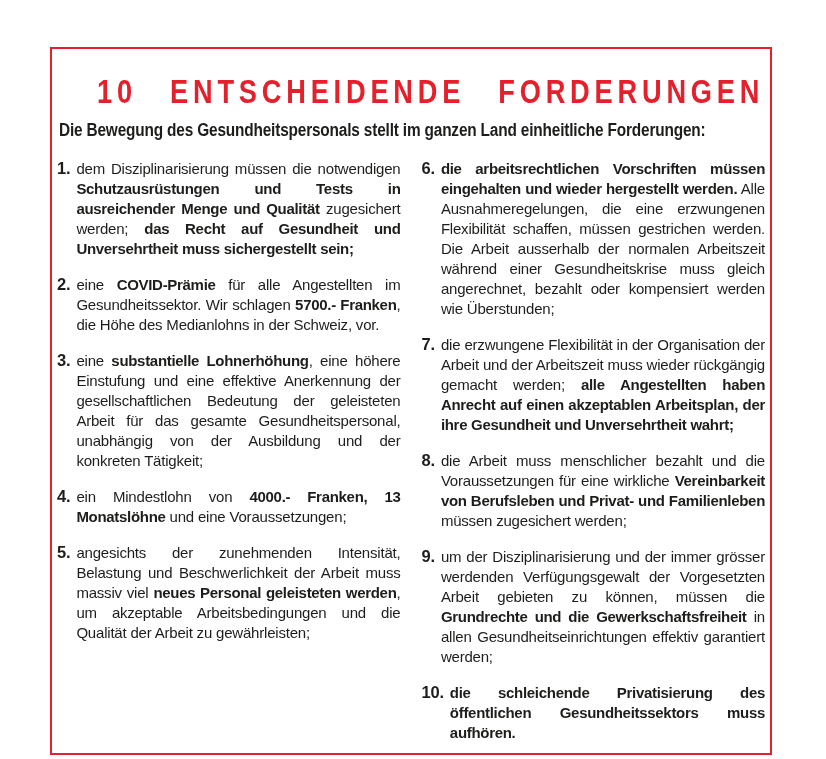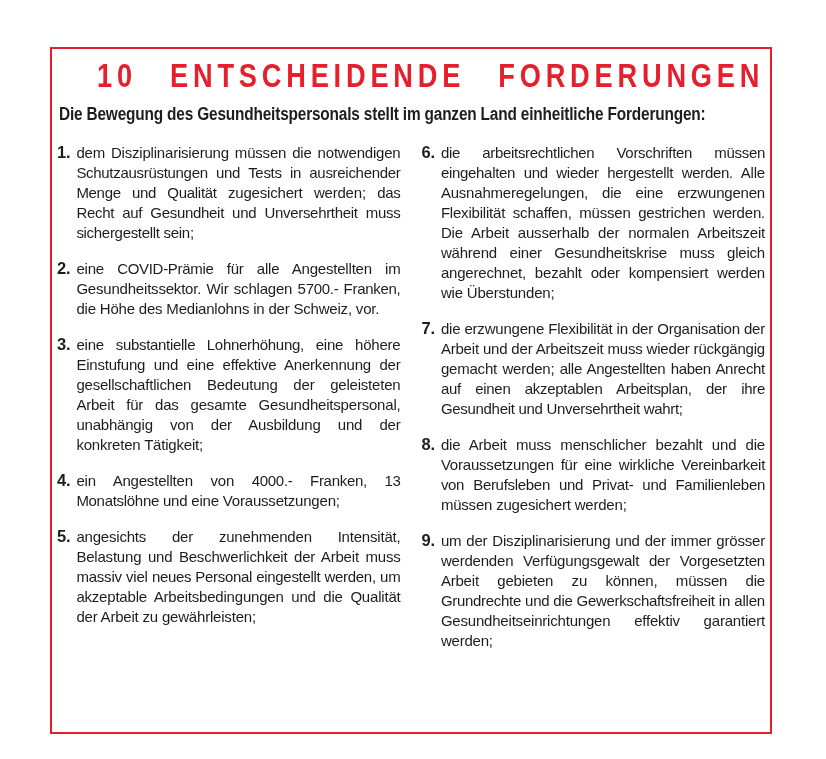--- a/index.html
+++ b/index.html
@@ -15,21 +15,21 @@
     color: var(--text-black, #1d1d1b);
   }
   .frame {
     position: absolute;
     left: 50px;
     top: 47px;
     width: 722px;
     min-height: 687px;
     border: 2px solid var(--accent-red, #e4202c);
     box-sizing: border-box;
-    padding: 4px 5px 10px 5px;
+    padding: 20px 5px 10px 5px;
   }
   .doc-title {
     color: var(--accent-red, #e4202c);
     font-weight: 800;
     font-size: 34px;
     letter-spacing: 6px;
     word-spacing: 26px;
     white-space: nowrap;
     margin: 4px 0 10px 40px;
     transform: scaleX(0.80);
@@ -68,21 +68,21 @@
     flex: 0 0 auto;
     margin-right: 6px;
     line-height: 19px;
   }
   .demand .body {
     text-align: justify;
     hyphens: auto;
     -webkit-hyphens: auto;
     flex: 1 1 auto;
   }
-  .demand .body b { font-weight: 400; letter-spacing: -0.3px; }
+  .demand .body b { font-weight: 700; letter-spacing: -0.3px; }
 </style>
 </head>
 <body>
 
 <div class="frame">
   <h1 class="doc-title">10  ENTSCHEIDENDE  FORDERUNGEN</h1>
   <p class="intro">Die Bewegung des Gesundheitspersonals stellt im ganzen Land einheitliche Forderungen:</p>
   <div class="columns">
     <div class="col" id="col-left">
         <div class="demand">
@@ -92,39 +92,43 @@
         <div class="demand">
           <span class="num">2.</span>
           <span class="body"><span>eine </span><b>COVID-Prämie</b><span> für alle Angestellten im Gesundheitssektor. Wir schlagen </span><b>5700.- Franken</b><span>, die Höhe des Medianlohns in der Schweiz, vor.</span></span>
         </div>
         <div class="demand">
           <span class="num">3.</span>
           <span class="body"><span>eine </span><b>substantielle Lohnerhöhung</b><span>, eine höhere Einstufung und eine effektive Anerkennung der gesellschaftlichen Bedeutung der geleisteten Arbeit für das gesamte Gesundheitspersonal, unabhängig von der Ausbildung und der konkreten Tätigkeit;</span></span>
         </div>
         <div class="demand">
           <span class="num">4.</span>
-          <span class="body"><span>ein Angestellten von </span><b>4000.- Franken, 13 Monatslöhne</b><span> und eine Voraussetzungen;</span></span>
+          <span class="body"><span>ein Mindestlohn von </span><b>4000.- Franken, 13 Monatslöhne</b><span> und eine Voraussetzungen;</span></span>
         </div>
         <div class="demand">
           <span class="num">5.</span>
-          <span class="body"><span>angesichts der zunehmenden Intensität, Belastung und Beschwerlichkeit der Arbeit muss massiv viel </span><b>neues Personal eingestellt werden</b><span>, um akzeptable Arbeitsbedingungen und die Qualität der Arbeit zu gewährleisten;</span></span>
+          <span class="body"><span>angesichts der zunehmenden Intensität, Belastung und Beschwerlichkeit der Arbeit muss massiv viel </span><b>neues Personal geleisteten werden</b><span>, um akzeptable Arbeitsbedingungen und die Qualität der Arbeit zu gewährleisten;</span></span>
         </div>
       </div>
     <div class="col" id="col-right">
         <div class="demand">
           <span class="num">6.</span>
           <span class="body"><b>die arbeitsrechtlichen Vorschriften müssen eingehalten und wieder hergestellt werden.</b><span> Alle Ausnahmeregelungen, die eine erzwungenen Flexibilität schaffen, müssen gestrichen werden. Die Arbeit ausserhalb der normalen Arbeitszeit während einer Gesundheitskrise muss gleich angerechnet, bezahlt oder kompensiert werden wie Überstunden;</span></span>
         </div>
         <div class="demand">
           <span class="num">7.</span>
           <span class="body"><span>die erzwungene Flexibilität in der Organisation der Arbeit und der Arbeitszeit muss wieder rückgängig gemacht werden; </span><b>alle Angestellten haben Anrecht auf einen akzeptablen Arbeitsplan, der ihre Gesundheit und Unversehrtheit wahrt;</b></span>
         </div>
         <div class="demand">
           <span class="num">8.</span>
           <span class="body"><span>die Arbeit muss menschlicher bezahlt und die Voraussetzungen für eine wirkliche </span><b>Vereinbarkeit von Berufsleben und Privat- und Familienleben</b><span> müssen zugesichert werden;</span></span>
         </div>
         <div class="demand">
           <span class="num">9.</span>
           <span class="body"><span>um der Disziplinarisierung und der immer grösser werdenden Verfügungsgewalt der Vorgesetzten Arbeit gebieten zu können, müssen die </span><b>Grundrechte und die Gewerkschaftsfreiheit</b><span> in allen Gesundheitseinrichtungen effektiv garantiert werden;</span></span>
         </div>
+        <div class="demand">
+          <span class="num">10.</span>
+          <span class="body"><b>die schleichende Privatisierung des öffentlichen Gesundheitssektors muss aufhören.</b></span>
+        </div>
       </div>
   </div>
 </div>
 
 </body></html>

